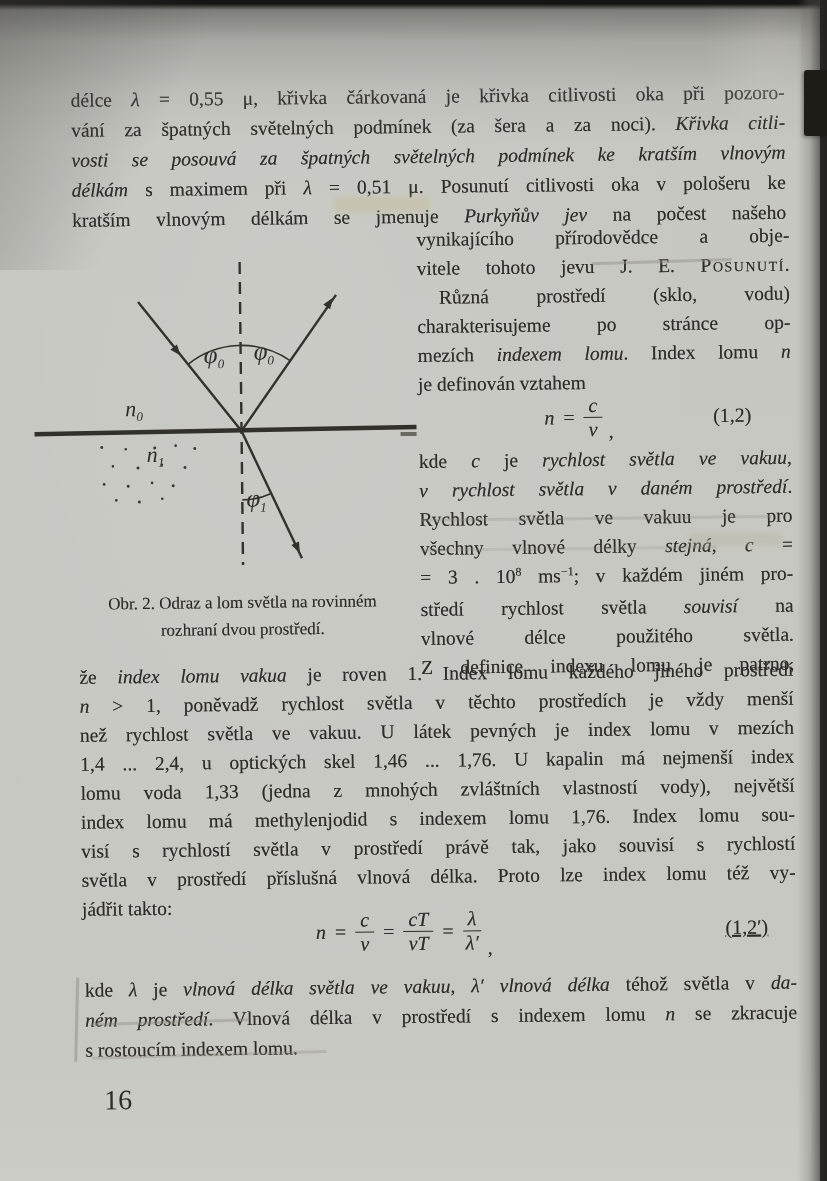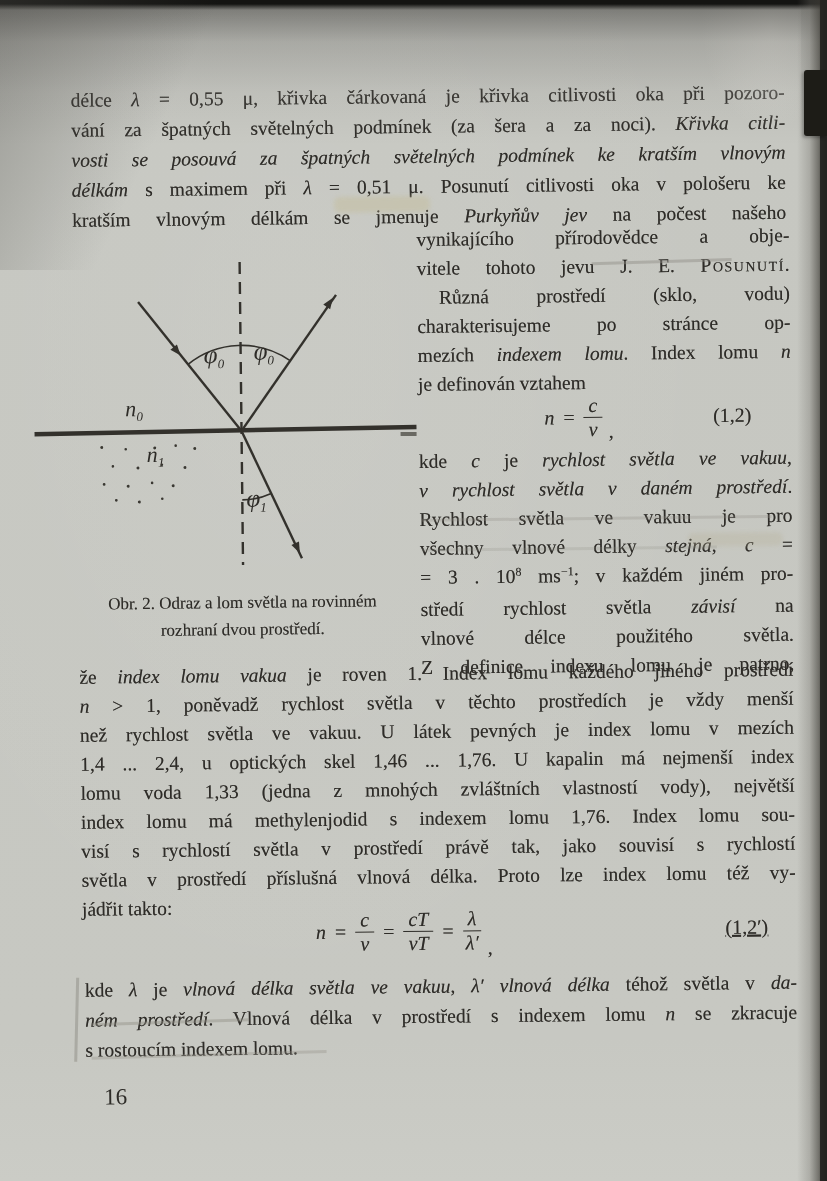--- a/index.html
+++ b/index.html
@@ -32,21 +32,21 @@
   .eq2{left:78px;top:902px;width:714px;height:58px;padding-right:70px;box-sizing:border-box;}
   .equation .var{font-style:italic;}
   .equation .op{margin:0 9px;}
   .frac{display:inline-flex;flex-direction:column;align-items:center;font-style:italic;}
   .frac .num{display:block;padding:0 5px 1px 5px;border-bottom:1.5px solid #2e2c28;line-height:21px;}
   .frac .den{display:block;line-height:21px;padding-top:1px;}
   .comma{margin-left:6px;align-self:flex-end;}
   .eqlabel{position:absolute;top:50%;transform:translateY(-50%);font-style:normal;}
   .eq1 .eqlabel{right:40px;}
   .eq2 .eqlabel{right:28px;text-decoration:underline;}
-  .pagenum{position:absolute;left:98px;top:1081px;font-size:23px;color:#2e2c28;}
+  .pagenum{position:absolute;left:98px;top:1081px;font-size:28px;color:#2e2c28;}
   .fig{position:absolute;left:30px;top:246px;width:395px;height:334px;}
   .fig line,.fig path{stroke:#33312c;fill:none;}
   .fig .thick{stroke-width:4.5px;}
   .fig .dash{stroke-width:2.4px;stroke-dasharray:12 8;}
   .fig .ray{stroke-width:2.4px;}
   .fig .arc{stroke-width:1.6px;}
   .fig polygon{fill:#33312c;stroke:none;}
   .fig circle{fill:#3a3832;stroke:none;}
   .fig text{fill:#2e2c28;font-family:"Liberation Serif","DejaVu Serif",serif;font-style:italic;}
   .philbl{font-size:25px;}
@@ -153,21 +153,21 @@
       <span class="comma">,</span>
       <span class="eqlabel">(1,2)</span>
     </div>
 
     <div class="para colB">
         <div class="tline"><span>kde </span><span class="i">c</span><span> je </span><span class="i">rychlost světla ve vakuu</span><span>,</span></div>
         <div class="tline"><span class="i">v rychlost světla v daném prostředí</span><span>.</span></div>
         <div class="tline"><span>Rychlost světla ve vakuu je pro</span></div>
         <div class="tline"><span>všechny vlnové délky </span><span class="i">stejná</span><span>, </span><span class="i">c</span><span> =</span></div>
         <div class="tline"><span>= 3 . 10</span><span class="sup">8</span><span> ms</span><span class="sup">−1</span><span>; v každém jiném pro-</span></div>
-        <div class="tline"><span>středí rychlost světla </span><span class="i">závisí</span><span> na</span></div>
+        <div class="tline"><span>středí rychlost světla </span><span class="i">souvisí</span><span> na</span></div>
         <div class="tline"><span>vlnové délce použitého světla.</span></div>
         <div class="tline"><span>Z definice indexu lomu je patrno,</span></div>
       </div>
 
     <div class="para p2">
         <div class="tline"><span>že </span><span class="i">index lomu vakua</span><span> je roven 1. Index lomu každého jiného prostředí</span></div>
         <div class="tline"><span class="i">n</span><span> &gt; 1, poněvadž rychlost světla v těchto prostředích je vždy menší</span></div>
         <div class="tline"><span>než rychlost světla ve vakuu. U látek pevných je index lomu v mezích</span></div>
         <div class="tline"><span>1,4 ... 2,4, u optických skel 1,46 ... 1,76. U kapalin má nejmenší index</span></div>
         <div class="tline"><span>lomu voda 1,33 (jedna z mnohých zvláštních vlastností vody), největší</span></div>

